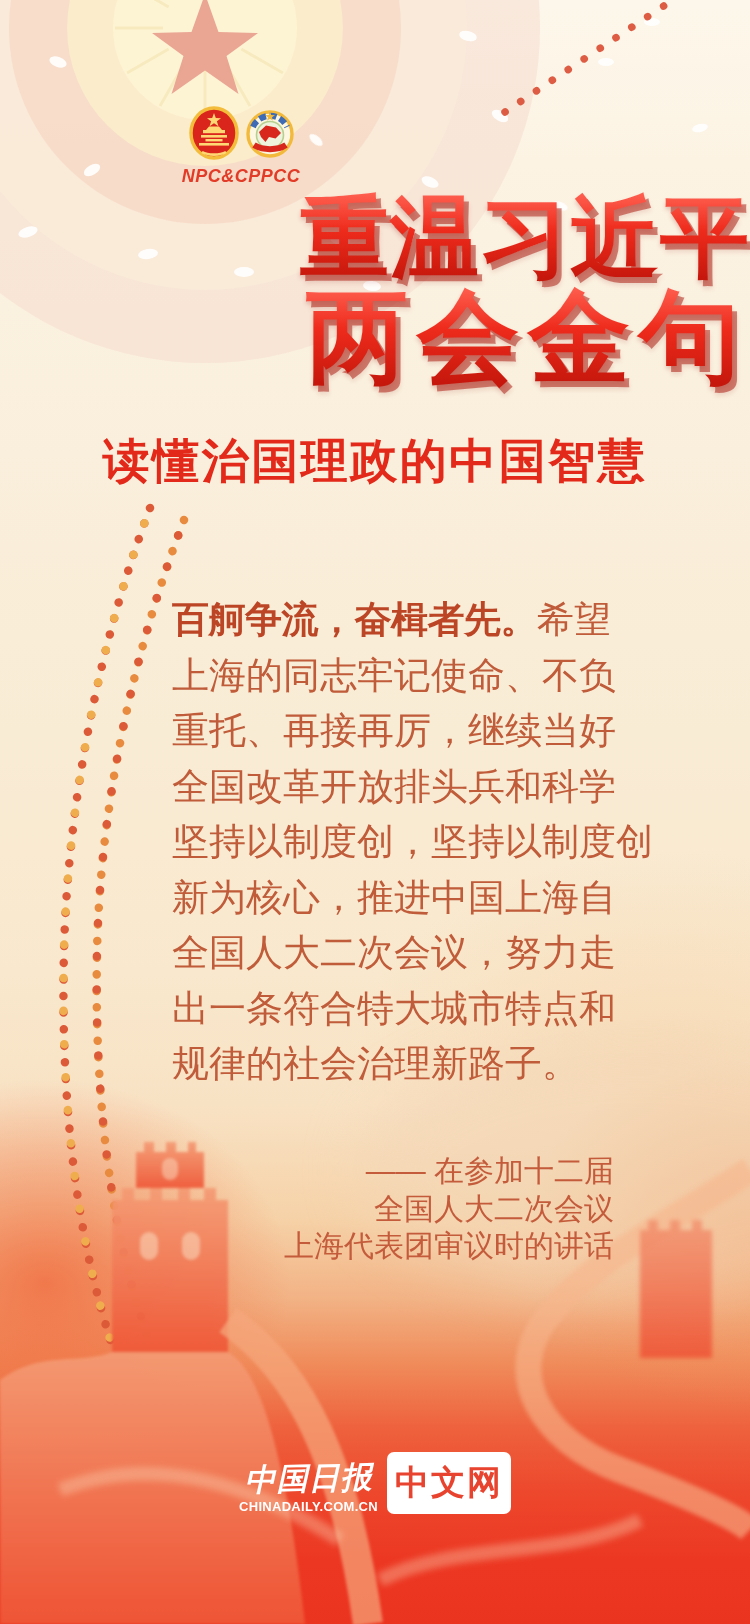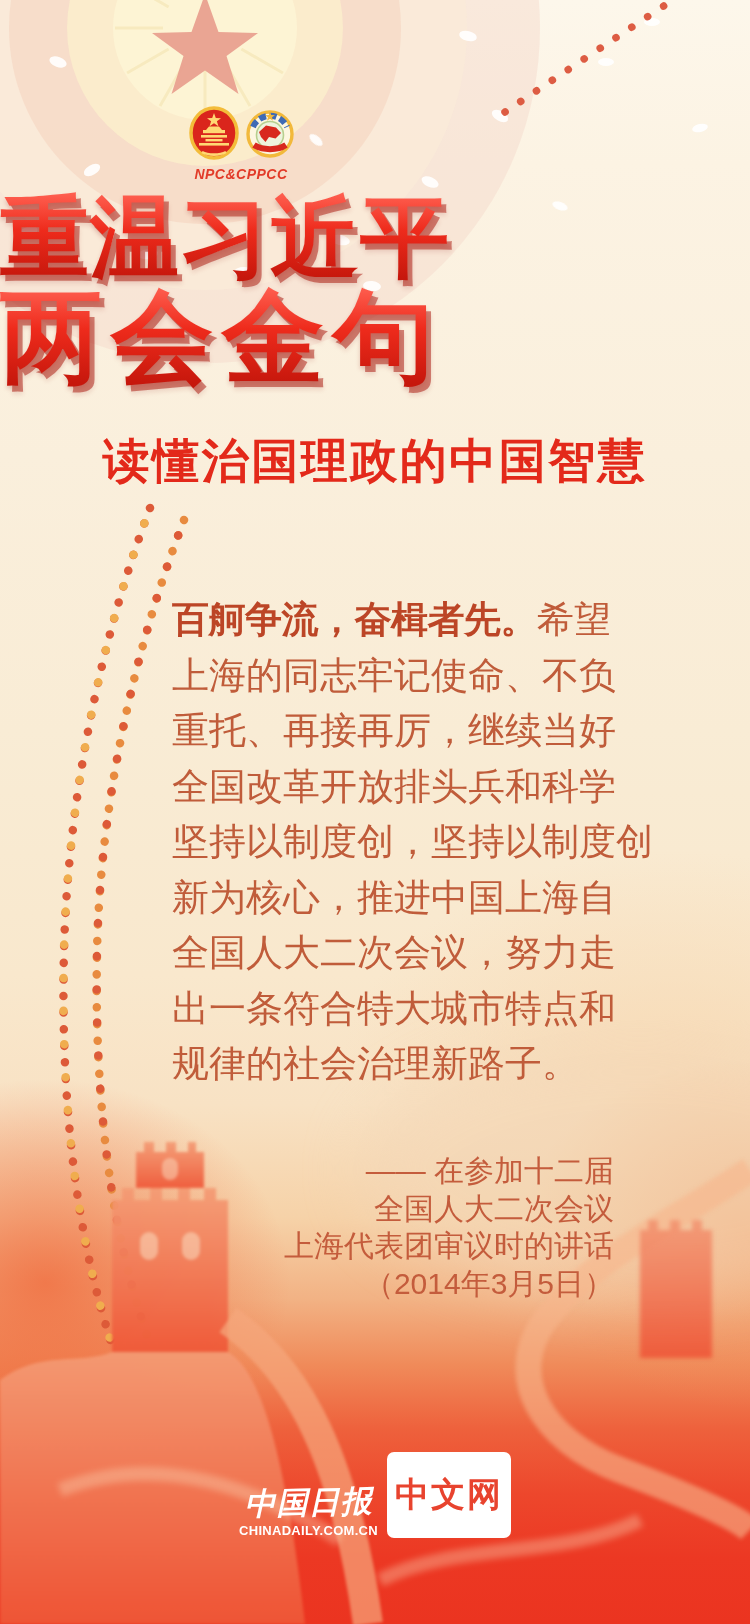--- a/index.html
+++ b/index.html
@@ -16,27 +16,27 @@
       linear-gradient(180deg,#fdf7eb 0%,#fcf3e3 10%,#faefdc 28%,#f9ecd5 45%,#f9e8cd 60%,#f8e2c4 68%,#f6d2a8 75%,#f2b284 80%,#f08b5a 84%,#ee613c 88%,#ed472c 92%,#ec3823 96%,#eb3420 100%);
   }
   .decor{position:absolute;pointer-events:none;}
   .decor-top{left:0;top:0;}
   .decor-wall{left:0;top:1020px;}
 
   
   .emblems{position:absolute;left:188px;top:106px;display:flex;align-items:center;gap:6px;}
   .org-caption{
     position:absolute;left:178px;top:166px;width:126px;text-align:center;
-    font-size:14px;font-weight:700;font-style:italic;color:#e23b28;letter-spacing:.5px;
+    font-size:18px;font-weight:700;font-style:italic;color:#e23b28;letter-spacing:.5px;
   }
   .meeting{position:absolute;left:308px;top:114px;font-size:22.5px;font-weight:700;
     color:#e6402e;line-height:33px;letter-spacing:1px;white-space:nowrap;}
 
   
-  .title-block{position:absolute;left:0;right:0;top:192px;text-align:left;}
+  .title-block{position:absolute;left:0;right:0;top:192px;text-align:right;}
   .title-line{
     font-weight:900;
     background:linear-gradient(180deg,#ff6152 0%,#ee2b1c 42%,#c6170c 95%);
     -webkit-background-clip:text;background-clip:text;color:transparent;
     filter:drop-shadow(5px 6px 0 rgba(168,18,8,.50)) drop-shadow(0 3px 2px rgba(140,15,8,.22));
     white-space:nowrap;line-height:1.02;
   }
   .title-line.l1{font-size:89px;letter-spacing:1px;}
   .title-line.l2{font-size:102px;letter-spacing:9px;margin-top:2px;}
 
@@ -56,21 +56,21 @@
     font-size:30px;line-height:37.5px;color:#c45c3c;white-space:nowrap;}
 
   
   .footer{position:absolute;left:0;right:0;top:1452px;display:flex;
     justify-content:center;align-items:flex-end;gap:9px;}
   .wordmark{text-align:center;color:#fff;}
   .brand-cn{font-size:31px;font-weight:800;font-style:italic;letter-spacing:1px;
     line-height:1.1;transform:rotate(-1.5deg);}
   .brand-url{font-size:13px;font-weight:800;letter-spacing:.3px;margin-top:3px;text-align:right;}
   .site-badge{background:#fff;border-radius:7px;height:62px;min-width:108px;
-    display:flex;align-items:center;justify-content:center;padding:12px 8px;
+    display:flex;align-items:center;justify-content:center;padding:0 8px;
     font-size:34px;font-weight:900;color:#e8432e;letter-spacing:2px;}
 </style>
 </head>
 <body>
 
 <div class="poster">
 
   <svg class="decor decor-top" width="750" height="1400" viewBox="0 0 750 1400">
     <g>
       <circle cx="205" cy="28" r="335" fill="#f5d8c9" opacity=".45"></circle>
@@ -191,21 +191,20 @@
     <div class="qline">新为核心，推进中国上海自</div>
     <div class="qline">全国人大二次会议，努力走</div>
     <div class="qline">出一条符合特大城市特点和</div>
     <div class="qline">规律的社会治理新路子。</div>
   </div>
 
   <div class="attribution">
     <div>—— 在参加十二届</div>
     <div>全国人大二次会议</div>
     <div>上海代表团审议时的讲话</div>
-    <div>（2014年3月5日）</div>
   </div>
 
   <div class="footer">
     <div class="wordmark">
       <div class="brand-cn">中国日报</div>
       <div class="brand-url">CHINADAILY.COM.CN</div>
     </div>
     <div class="site-badge">中文网</div>
   </div>
 

